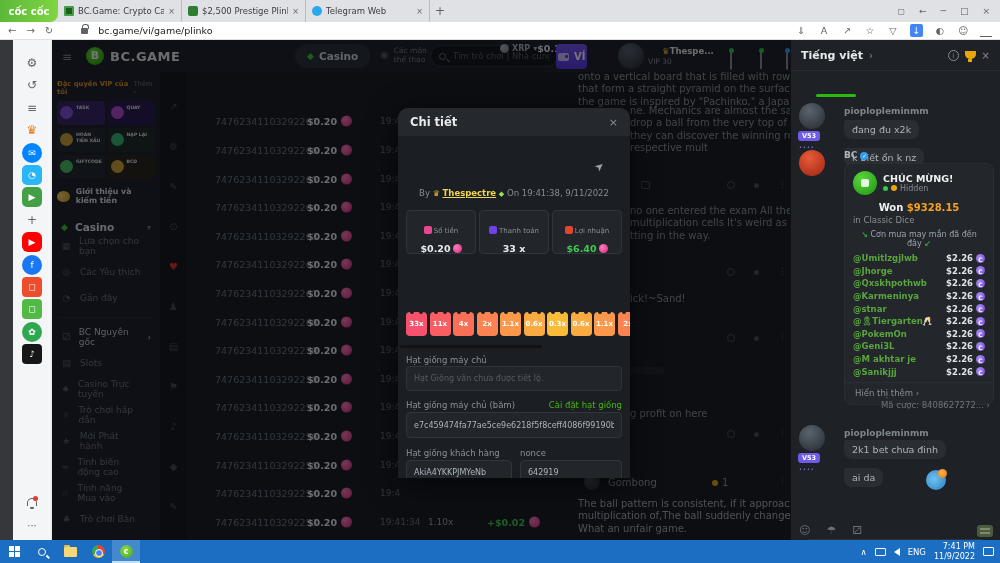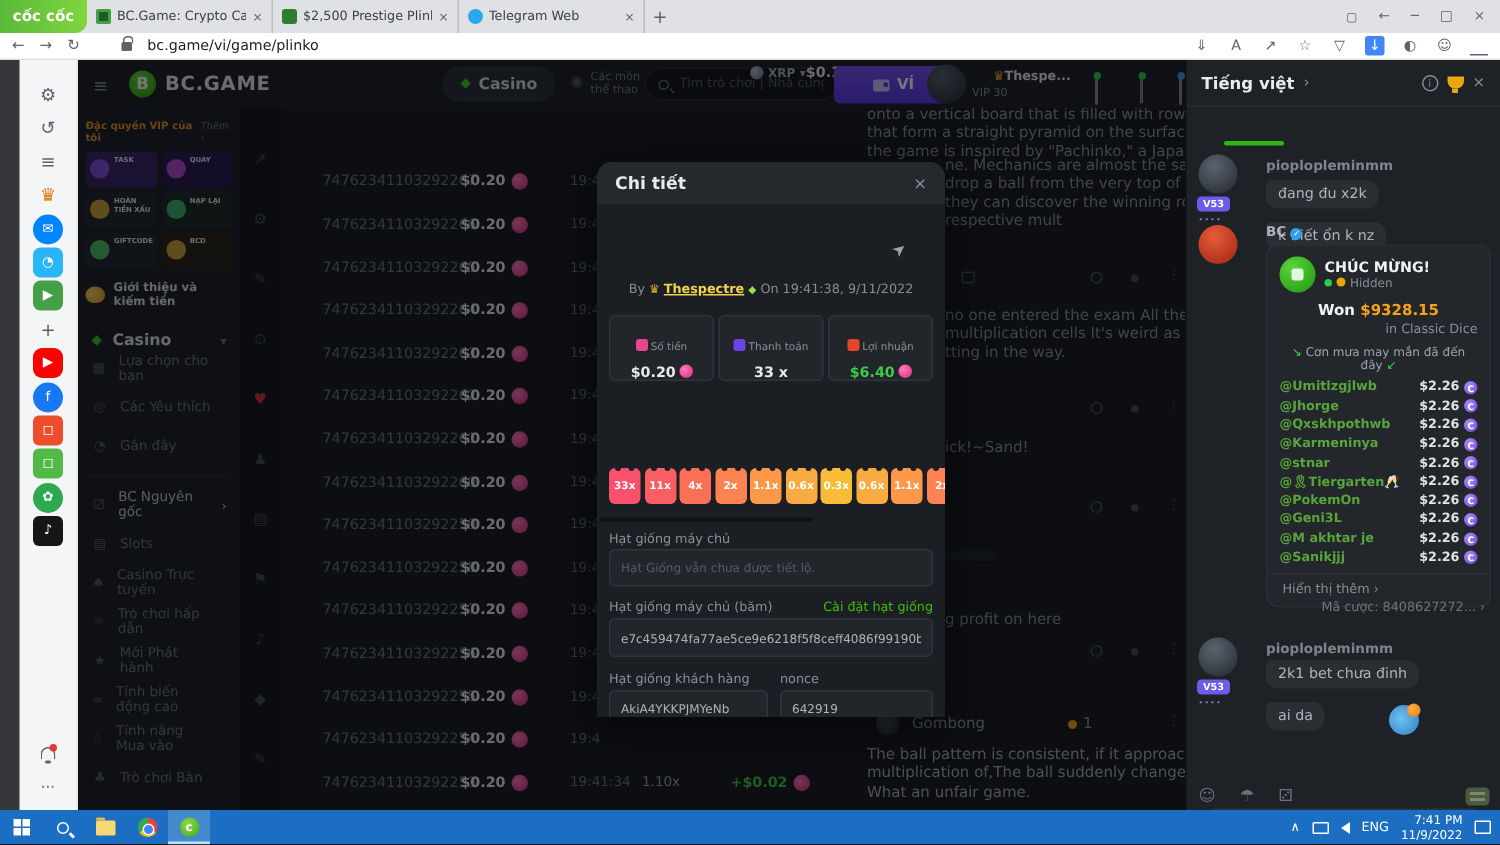--- a/index.html
+++ b/index.html
@@ -60,21 +60,21 @@
   .hsearch input::placeholder{color:#565c62;}
   .mag{width:7px;height:7px;border:1.3px solid #6b7177;border-radius:50%;position:relative;flex:none;}
   .mag:after{content:"";position:absolute;left:6px;top:6px;width:4px;height:1.3px;background:#6b7177;transform:rotate(45deg);}
   .wallet{display:flex;flex-direction:row;align-items:center;color:#e8eaed;}
   .wal-top{display:flex;align-items:center;gap:3px;font-size:8px;color:#aeb4ba;}
   .coin{display:inline-block;width:11px;height:11px;border-radius:50%;vertical-align:-2px;}
   .coin.pink{background:radial-gradient(circle at 35% 35%,#ff7ab8,#d62a7e);}
   .coin.purple{background:radial-gradient(circle at 35% 35%,#a98cf5,#6d43d8);position:relative;}
   .coin.purple:after{content:"C";position:absolute;inset:0;color:#fff;font-size:6px;text-align:center;line-height:11px;}
   .coin.grey{background:radial-gradient(circle at 35% 35%,#b9c0c7,#6b7480);}
-  .vibtn{background:linear-gradient(180deg,#7a52f4,#5a36e8);border-radius:4px;height:25px;display:flex;align-items:center;gap:5px;padding:0 26px;color:#fff;font-weight:bold;font-size:10px;}
+  .vibtn{background:linear-gradient(180deg,#7a52f4,#5a36e8);border-radius:4px;height:25px;display:flex;align-items:center;gap:5px;padding:0 2px;color:#fff;font-weight:bold;font-size:10px;}
   .walletg{width:11px;height:8px;background:#cfc4ff;border-radius:2px;position:relative;}
   .walletg:after{content:"";position:absolute;right:1px;top:2.5px;width:3px;height:3px;background:#5a36e8;border-radius:1px;}
   .avatar{border-radius:50%;background:radial-gradient(circle at 40% 30%,#5a646e,#23282e);}
   .uname{color:#e8eaed;font-size:8.5px;font-weight:bold;white-space:nowrap;}
   .uvip{color:#8a9097;font-size:7.5px;}
   .hic{position:relative;color:#8a9097;}
   .boxic{width:13px;height:11px;border:1.5px solid #8a9097;border-radius:2px;}
   .bellic{width:10px;height:9px;border:1.5px solid #8a9097;border-bottom:none;border-radius:5px 5px 0 0;}
   .chatic{width:13px;height:10px;border:1.5px solid #8a9097;border-radius:3px;}
   .dot{position:absolute;width:5px;height:5px;border-radius:50%;right:-2px;top:-2px;}
@@ -184,21 +184,21 @@
   .card{position:absolute;left:53px;top:123px;width:150px;background:#23262b;border:1px solid #2b2f35;border-radius:8px;padding:7px 8px 0;}
   .card-hd{display:flex;gap:6px;align-items:center;}
   .dicecircle{width:24px;height:24px;border-radius:50%;background:radial-gradient(circle at 35% 30%,#59d63a,#1f9411);position:relative;flex:none;}
   .dicecircle:after{content:"";position:absolute;left:8px;top:8px;width:8px;height:8px;background:#fff;border-radius:2px;opacity:.85;}
   .congrats{color:#f0f2f4;font-size:9.5px;font-weight:bold;}
   .hiddenrow{color:#868d94;font-size:8px;}
   .gdot{display:inline-block;width:5px;height:5px;border-radius:50%;background:#2ad147;margin-right:3px;}
   .medal{display:inline-block;width:6px;height:6px;border-radius:50%;background:#e8a80c;margin-right:3px;}
   .wonrow{text-align:center;margin-top:7px;font-size:10px;color:#f0f2f4;font-weight:bold;}
   .wonrow .amtw{color:#f6a21c;}
-  .gamerow{text-align:right;color:#8a9097;font-size:8.5px;margin-top:2px;}
+  .gamerow{text-align:left;color:#8a9097;font-size:8.5px;margin-top:2px;}
   .rainrow{text-align:center;color:#9aa3ad;font-size:8px;margin-top:5px;}
   .rainrow .arr{color:#3ecb49;font-size:8px;}
   .winner{display:flex;justify-content:space-between;align-items:center;height:12.6px;}
   .winner .wn{color:#58a53c;font-size:8.5px;font-weight:bold;white-space:nowrap;overflow:hidden;max-width:95px;}
   .winner .wa{color:#dfe3e8;font-size:8.5px;font-weight:bold;display:flex;align-items:center;gap:3px;}
   .winner .coin{width:9px;height:9px;}
   .showmore{border-top:1px solid #2b2f35;margin:4px -8px 0;padding:5px 10px 6px;color:#868d94;font-size:8.5px;}
   .betcode{position:absolute;right:10px;top:360px;color:#6f757c;font-size:8.5px;}
   .sticker{position:absolute;width:20px;height:20px;border-radius:50%;background:radial-gradient(circle at 40% 45%,#6fc2f2,#2a7fc0);}
   .sticker:after{content:"";position:absolute;right:-1px;top:-1px;width:9px;height:9px;border-radius:50%;background:radial-gradient(circle at 40% 40%,#ffb347,#e07812);}

